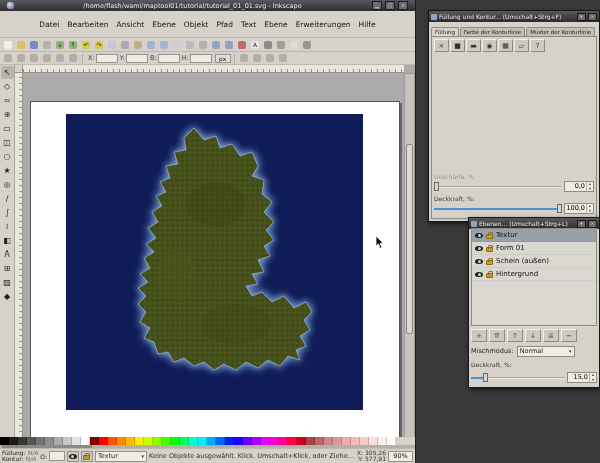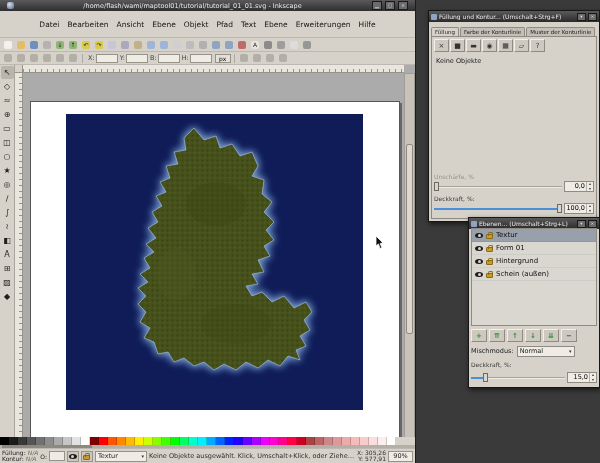--- a/index.html
+++ b/index.html
@@ -573,21 +573,20 @@
       <div class="paint-row">
 
       <span class="pbtn">×</span>
           <span class="pbtn">■</span>
           <span class="pbtn">▬</span>
           <span class="pbtn">◉</span>
           <span class="pbtn">▦</span>
           <span class="pbtn">▱</span>
           <span class="pbtn">?</span>
         </div>
-      <div class="no-objects">Keine Objekte</div>
       <div class="fill-spacer"></div>
       <div class="ctl-label dim">Unschärfe, %</div>
       <div class="slider-row">
         <span class="slider fill-0">
             <span class="track"></span>
             <span class="fill"></span>
             <span class="handle"></span>
           </span>
         <span class="spin">
           <span class="v">0,0</span>
@@ -635,27 +634,27 @@
 
         <div class="layer-row">
           <span class="eye"></span>
           <span class="lock"></span>
           <span class="layer-name">Form 01</span>
         </div>
 
         <div class="layer-row">
           <span class="eye"></span>
           <span class="lock"></span>
-          <span class="layer-name">Hintergrund</span>
+          <span class="layer-name">Schein (außen)</span>
         </div>
 
         <div class="layer-row">
           <span class="eye"></span>
           <span class="lock"></span>
-          <span class="layer-name">Schein (außen)</span>
+          <span class="layer-name">Hintergrund</span>
         </div>
       </div>
     <div class="layer-btns">
 
     <span class="lbtn" style="color: rgb(45, 143, 45);">+</span>
         <span class="lbtn" style="color: rgb(45, 143, 45);">⇈</span>
         <span class="lbtn" style="color: rgb(45, 143, 45);">↑</span>
         <span class="lbtn" style="color: rgb(45, 143, 45);">↓</span>
         <span class="lbtn" style="color: rgb(45, 143, 45);">⇊</span>
         <span class="lbtn" style="color: rgb(68, 68, 68);">−</span>

